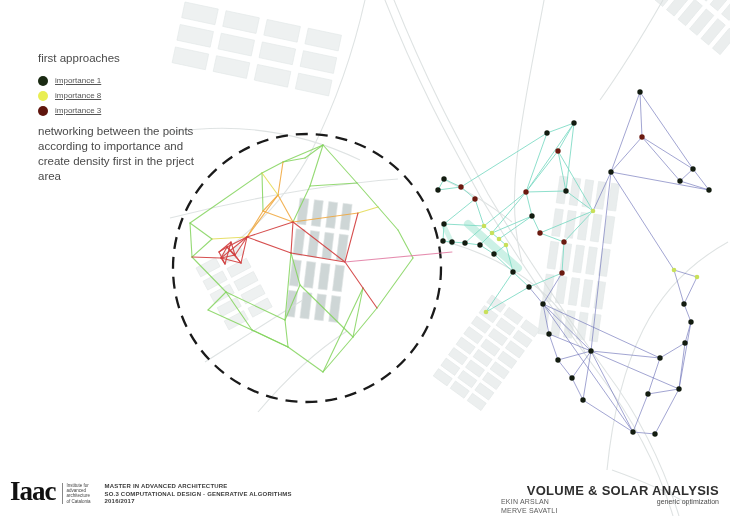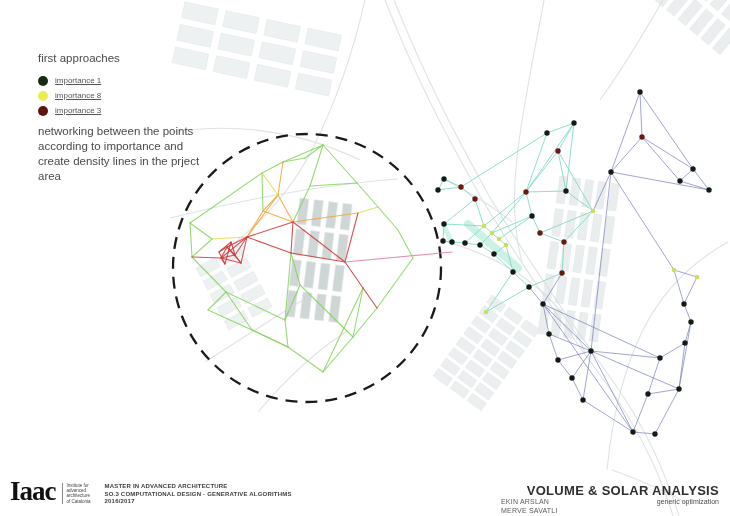--- a/index.html
+++ b/index.html
@@ -396,21 +396,21 @@
     <div class="legend-row">
       <span class="legend-dot" style="background: rgb(233, 238, 82);"></span>
       <span class="legend-label">importance 8</span>
     </div>
     <div class="legend-row">
       <span class="legend-dot" style="background: rgb(95, 21, 13);"></span>
       <span class="legend-label">importance 3</span>
     </div>
   </div>
 
-  <div id="desc">networking between the points according to importance and create density lines in the prject area</div>
+  <div id="desc">networking between the points according to importance and create density first in the prject area</div>
 
   <div id="footer">
     <div id="logo">Iaac</div>
     <div id="institute">
       <div>Institute for</div>
       <div>advanced</div>
       <div>architecture</div>
       <div>of Catalonia</div>
     </div>
     <div id="program">

